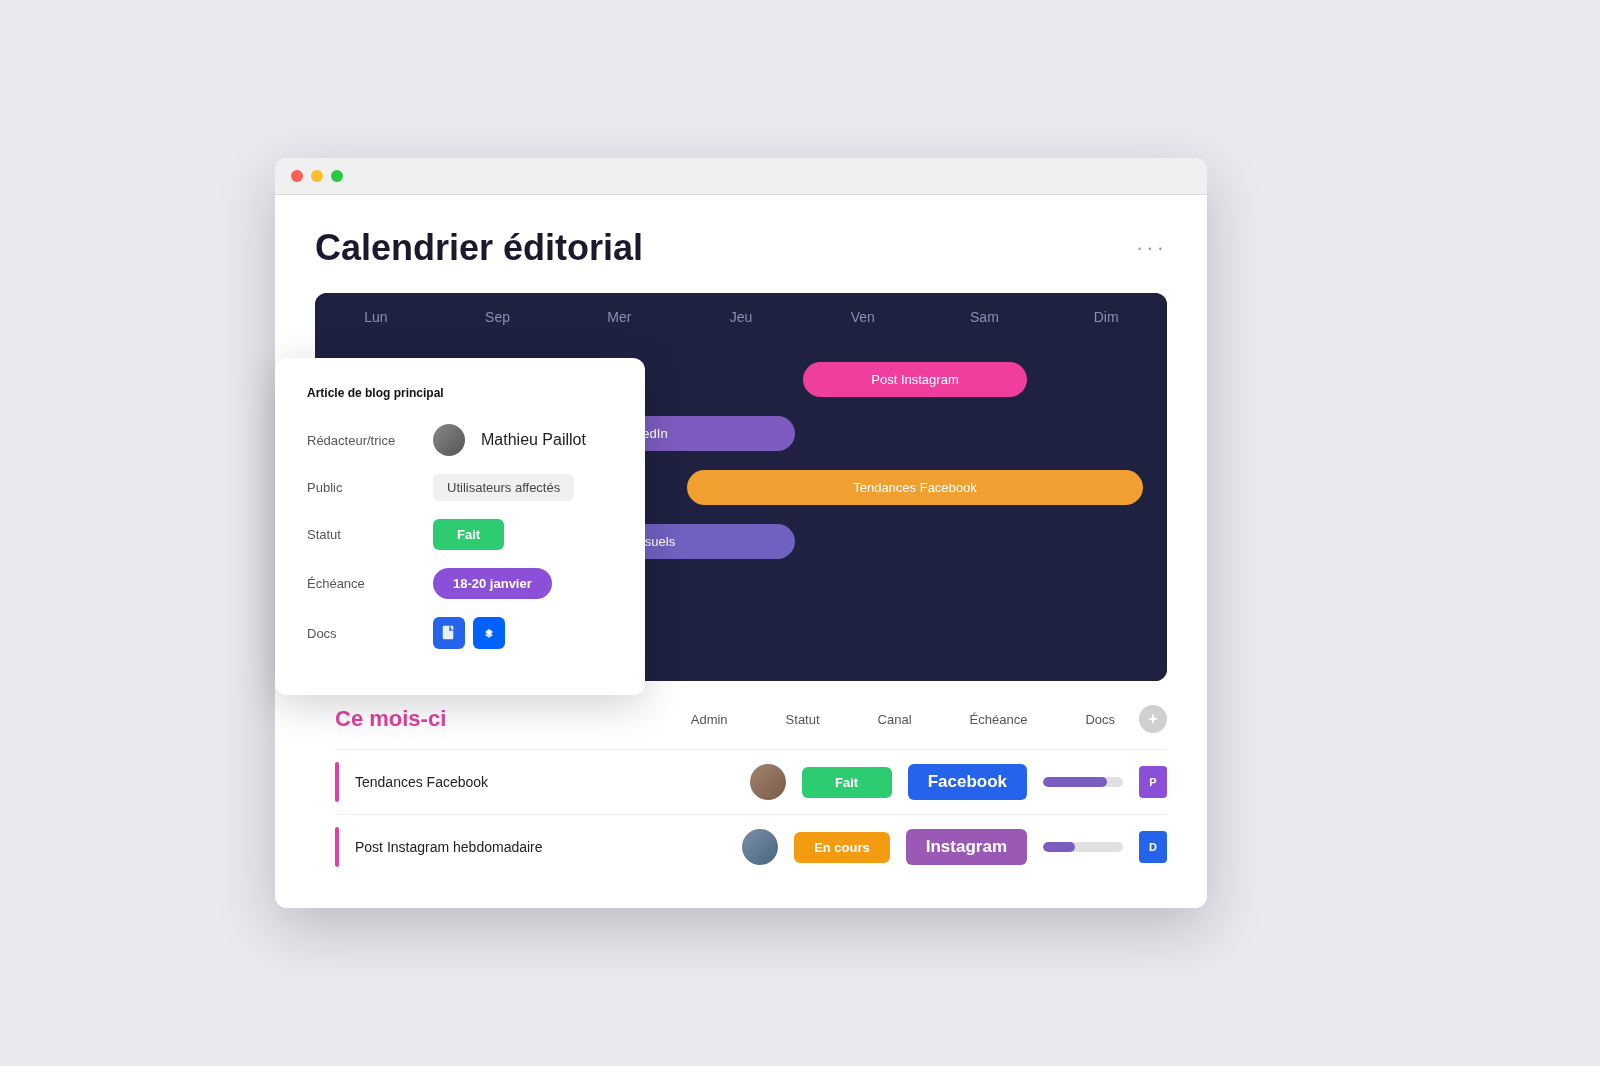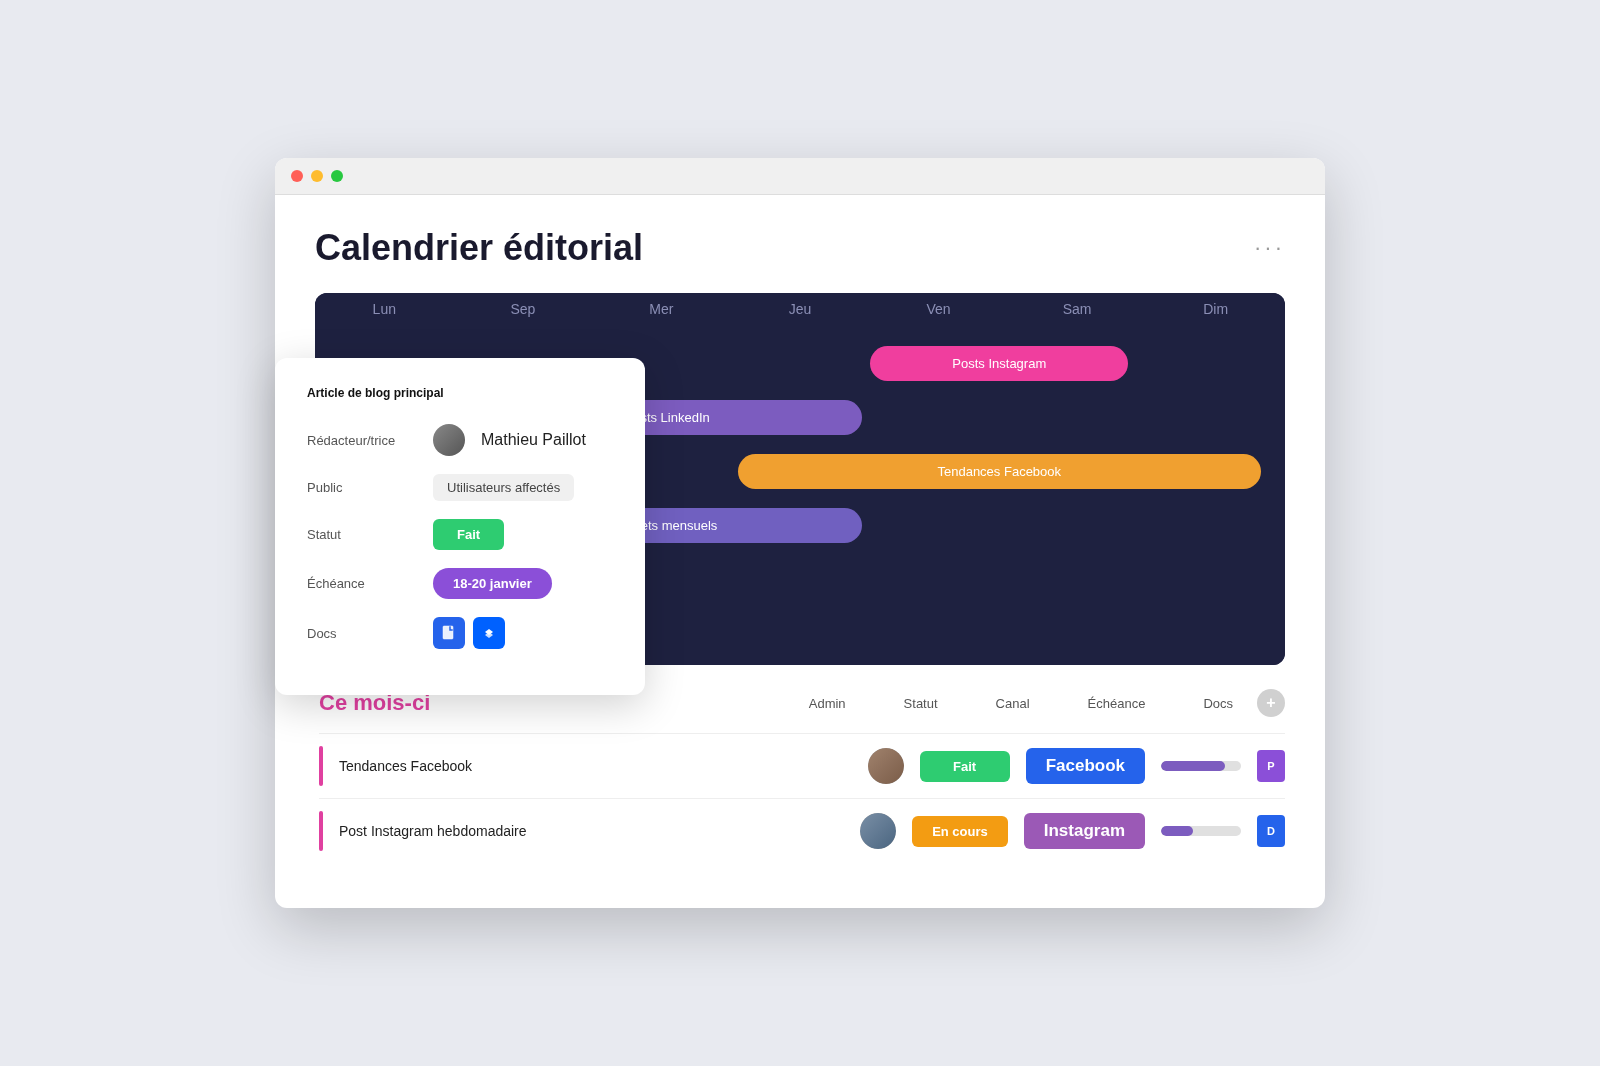--- a/index.html
+++ b/index.html
@@ -10,21 +10,21 @@
       align-items: center;
       justify-content: center;
       min-height: 100vh;
       padding: 40px;
     }
 
     .browser-window {
       background: #fff;
       border-radius: 12px;
       box-shadow: 0 20px 60px rgba(0,0,0,0.2);
-      width: 1050px;
+      width: 932px;
       min-height: 750px;
       overflow: hidden;
       position: relative;
     }
 
     .browser-chrome {
       background: #f0f0f0;
       padding: 12px 16px;
       display: flex;
       align-items: center;
@@ -79,21 +79,21 @@
       grid-template-columns: repeat(7, 1fr);
       background: #1e2140;
       padding: 0;
     }
 
     .cal-day-header {
       text-align: center;
       color: #8b8fb5;
       font-size: 14px;
       font-weight: 500;
-      padding: 8px 0;
+      padding: 16px 0;
     }
 
     .calendar-body {
       background: #1e2140;
       padding: 16px 24px 24px 24px;
       min-height: 340px;
       position: relative;
     }
 
     .cal-row {
@@ -118,21 +118,21 @@
     }
 
     .event-pink { background: #f03e9e; }
     .event-purple { background: #7c5cbf; }
     .event-orange { background: #f0a030; }
     .event-blue-purple { background: #7060c0; }
 
     
     .table-section {
       background: #fff;
-      padding: 24px 40px 0 44px;
+      padding: 24px 40px 0 60px;
     }
 
     .section-header {
       display: flex;
       align-items: center;
       justify-content: space-between;
       margin-bottom: 16px;
     }
 
     .section-title {
@@ -431,21 +431,21 @@
             <div class="cal-day-header">Sep</div>
             <div class="cal-day-header">Mer</div>
             <div class="cal-day-header">Jeu</div>
             <div class="cal-day-header">Ven</div>
             <div class="cal-day-header">Sam</div>
             <div class="cal-day-header">Dim</div>
           </div>
         <div class="calendar-body">
 
           <div class="cal-row">
-            <div style="grid-column: 5 / span 2;" class="cal-event event-pink">Posts Instagram</div>
+            <div style="grid-column: 5 / span 2;" class="cal-event event-pink">Post Instagram</div>
           </div>
 
           <div class="cal-row">
             <div style="grid-column: 2 / span 3;" class="cal-event event-purple">Posts LinkedIn</div>
           </div>
 
           <div class="cal-row">
             <div style="grid-column: 4 / span 4;" class="cal-event event-orange">Tendances Facebook</div>
           </div>
 

